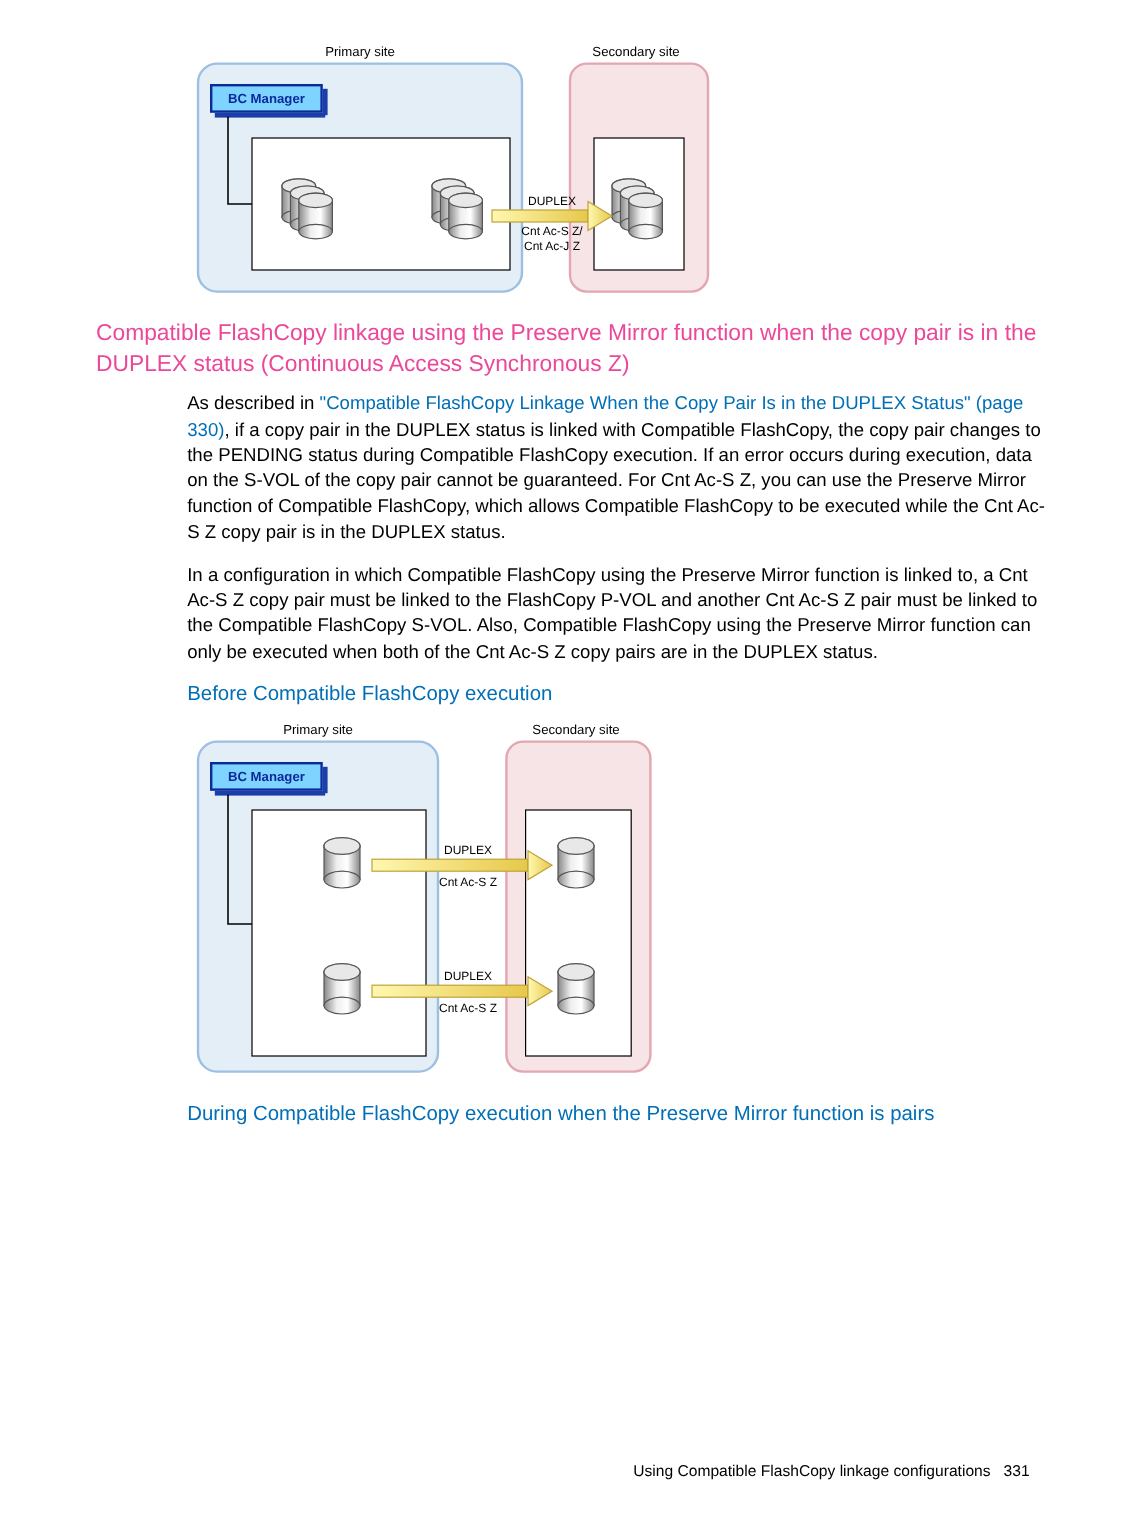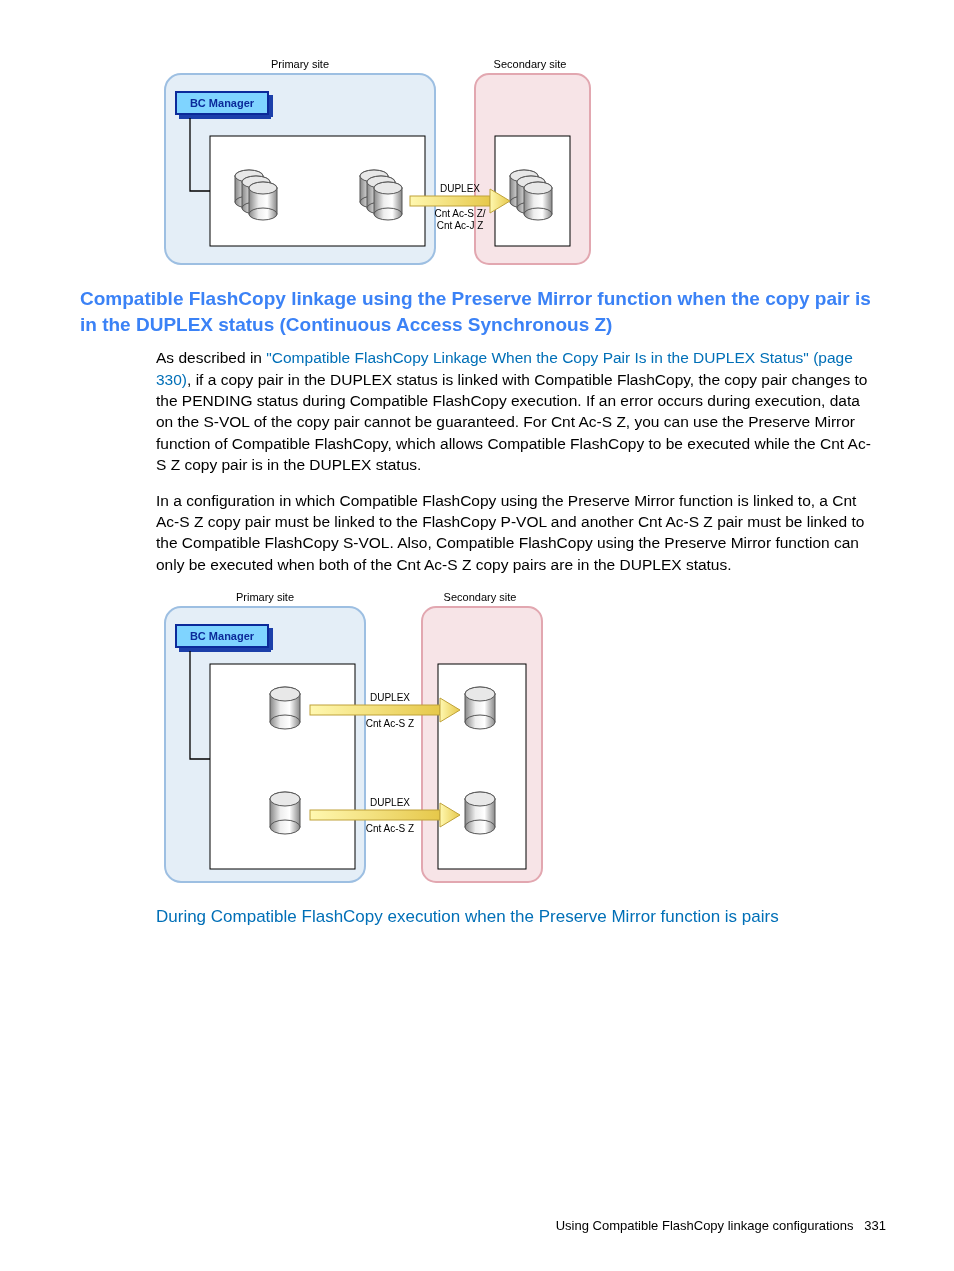--- a/index.html
+++ b/index.html
@@ -6,37 +6,37 @@
     margin: 0;
     padding: 0;
     background: #fff;
     font-family: Arial, Helvetica, sans-serif;
     width: 954px;
     height: 1271px;
     position: relative;
     color: #000;
   }
   .page {
-    padding: 56px 80px 40px 80px;
+    padding: 35px 80px 40px 80px;
     box-sizing: border-box;
   }
   .figwrap {
     margin-left: 80px;
     margin-bottom: 20px;
   }
   .figwrap2 {
     margin-left: 80px;
     margin-top: 12px;
     margin-bottom: 18px;
   }
   svg { display: block; }
   .h2 {
-    color: #3b82f6;
+    color: #ec4899;
     font-size: 19px;
-    font-weight: 700;
+    font-weight: 400;
     line-height: 1.35;
     margin: 6px 0 10px 0;
     font-family: "Segoe UI", Arial, sans-serif;
   }
   .body {
     font-size: 15.5px;
     line-height: 1.38;
     margin: 0 0 14px 0;
     margin-left: 76px;
     font-family: "Segoe UI", Arial, sans-serif;
@@ -47,21 +47,21 @@
   .h3 {
     color: #006fb7;
     font-size: 17px;
     font-weight: 400;
     margin: 8px 0 4px 76px;
     font-family: "Segoe UI", Arial, sans-serif;
   }
   .footer {
     position: absolute;
     bottom: 38px;
-    right: 68px;
+    right: 96px;
     font-size: 13px;
     font-family: "Segoe UI", Arial, sans-serif;
   }
 </style>
 </head>
 <body>
 
 <div class="page">
 
   <div class="figwrap">
@@ -171,20 +171,21 @@
   </div>
 
   <div class="h2">Compatible FlashCopy linkage using the Preserve Mirror function when the copy pair is in the DUPLEX status (Continuous Access Synchronous Z)</div>
 
   <p class="body">
     <span>As described in </span><span class="link">"Compatible FlashCopy Linkage When the Copy Pair Is in the DUPLEX Status" (page 330)</span><span>, if a copy pair in the DUPLEX status is linked with Compatible FlashCopy, the copy pair changes to the PENDING status during Compatible FlashCopy execution. If an error occurs during execution, data on the S-VOL of the copy pair cannot be guaranteed. For Cnt Ac-S Z, you can use the Preserve Mirror function of Compatible FlashCopy, which allows Compatible FlashCopy to be executed while the Cnt Ac-S Z copy pair is in the DUPLEX status.</span>
   </p>
 
   <p class="body">In a configuration in which Compatible FlashCopy using the Preserve Mirror function is linked to, a Cnt Ac-S Z copy pair must be linked to the FlashCopy P-VOL and another Cnt Ac-S Z pair must be linked to the Compatible FlashCopy S-VOL. Also, Compatible FlashCopy using the Preserve Mirror function can only be executed when both of the Cnt Ac-S Z copy pairs are in the DUPLEX status.</p>
 
+  <div class="h3">Before Compatible FlashCopy execution</div>
 
   <div class="figwrap2">
     <svg width="430" height="300" viewBox="0 0 430 300">
       <defs>
         <linearGradient id="cyl2" x1="0" y1="0" x2="1" y2="0">
           <stop offset="0%" stop-color="#888"></stop>
             <stop offset="35%" stop-color="#eee"></stop>
           <stop offset="65%" stop-color="#fff"></stop>
             <stop offset="100%" stop-color="#888"></stop>
         </linearGradient>

